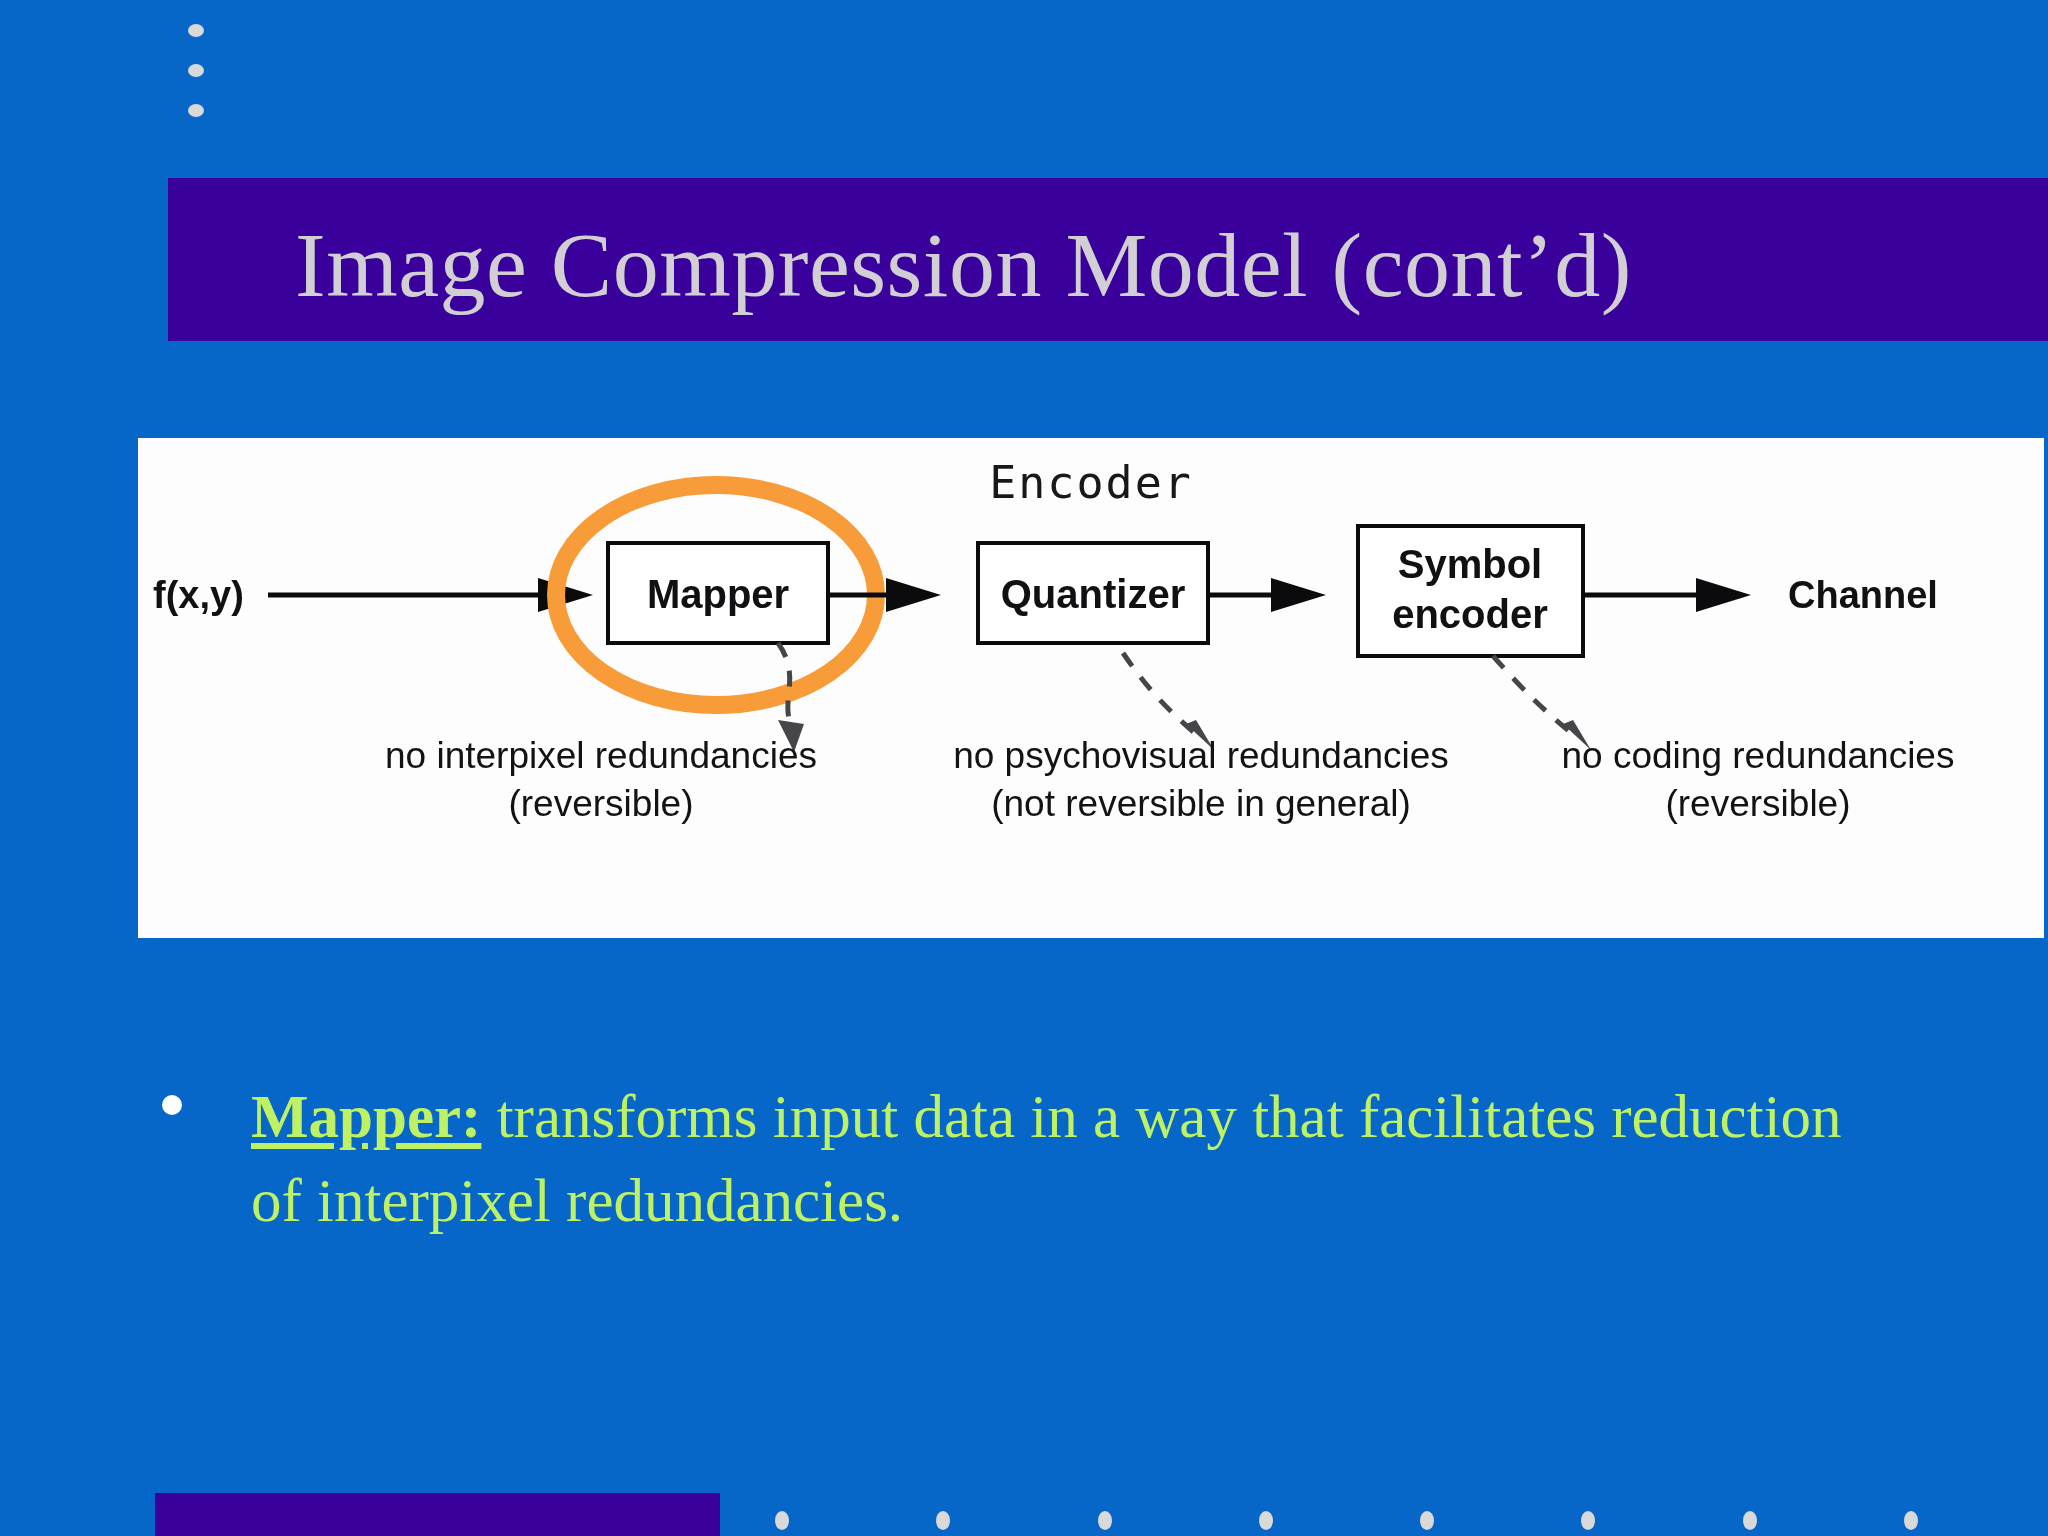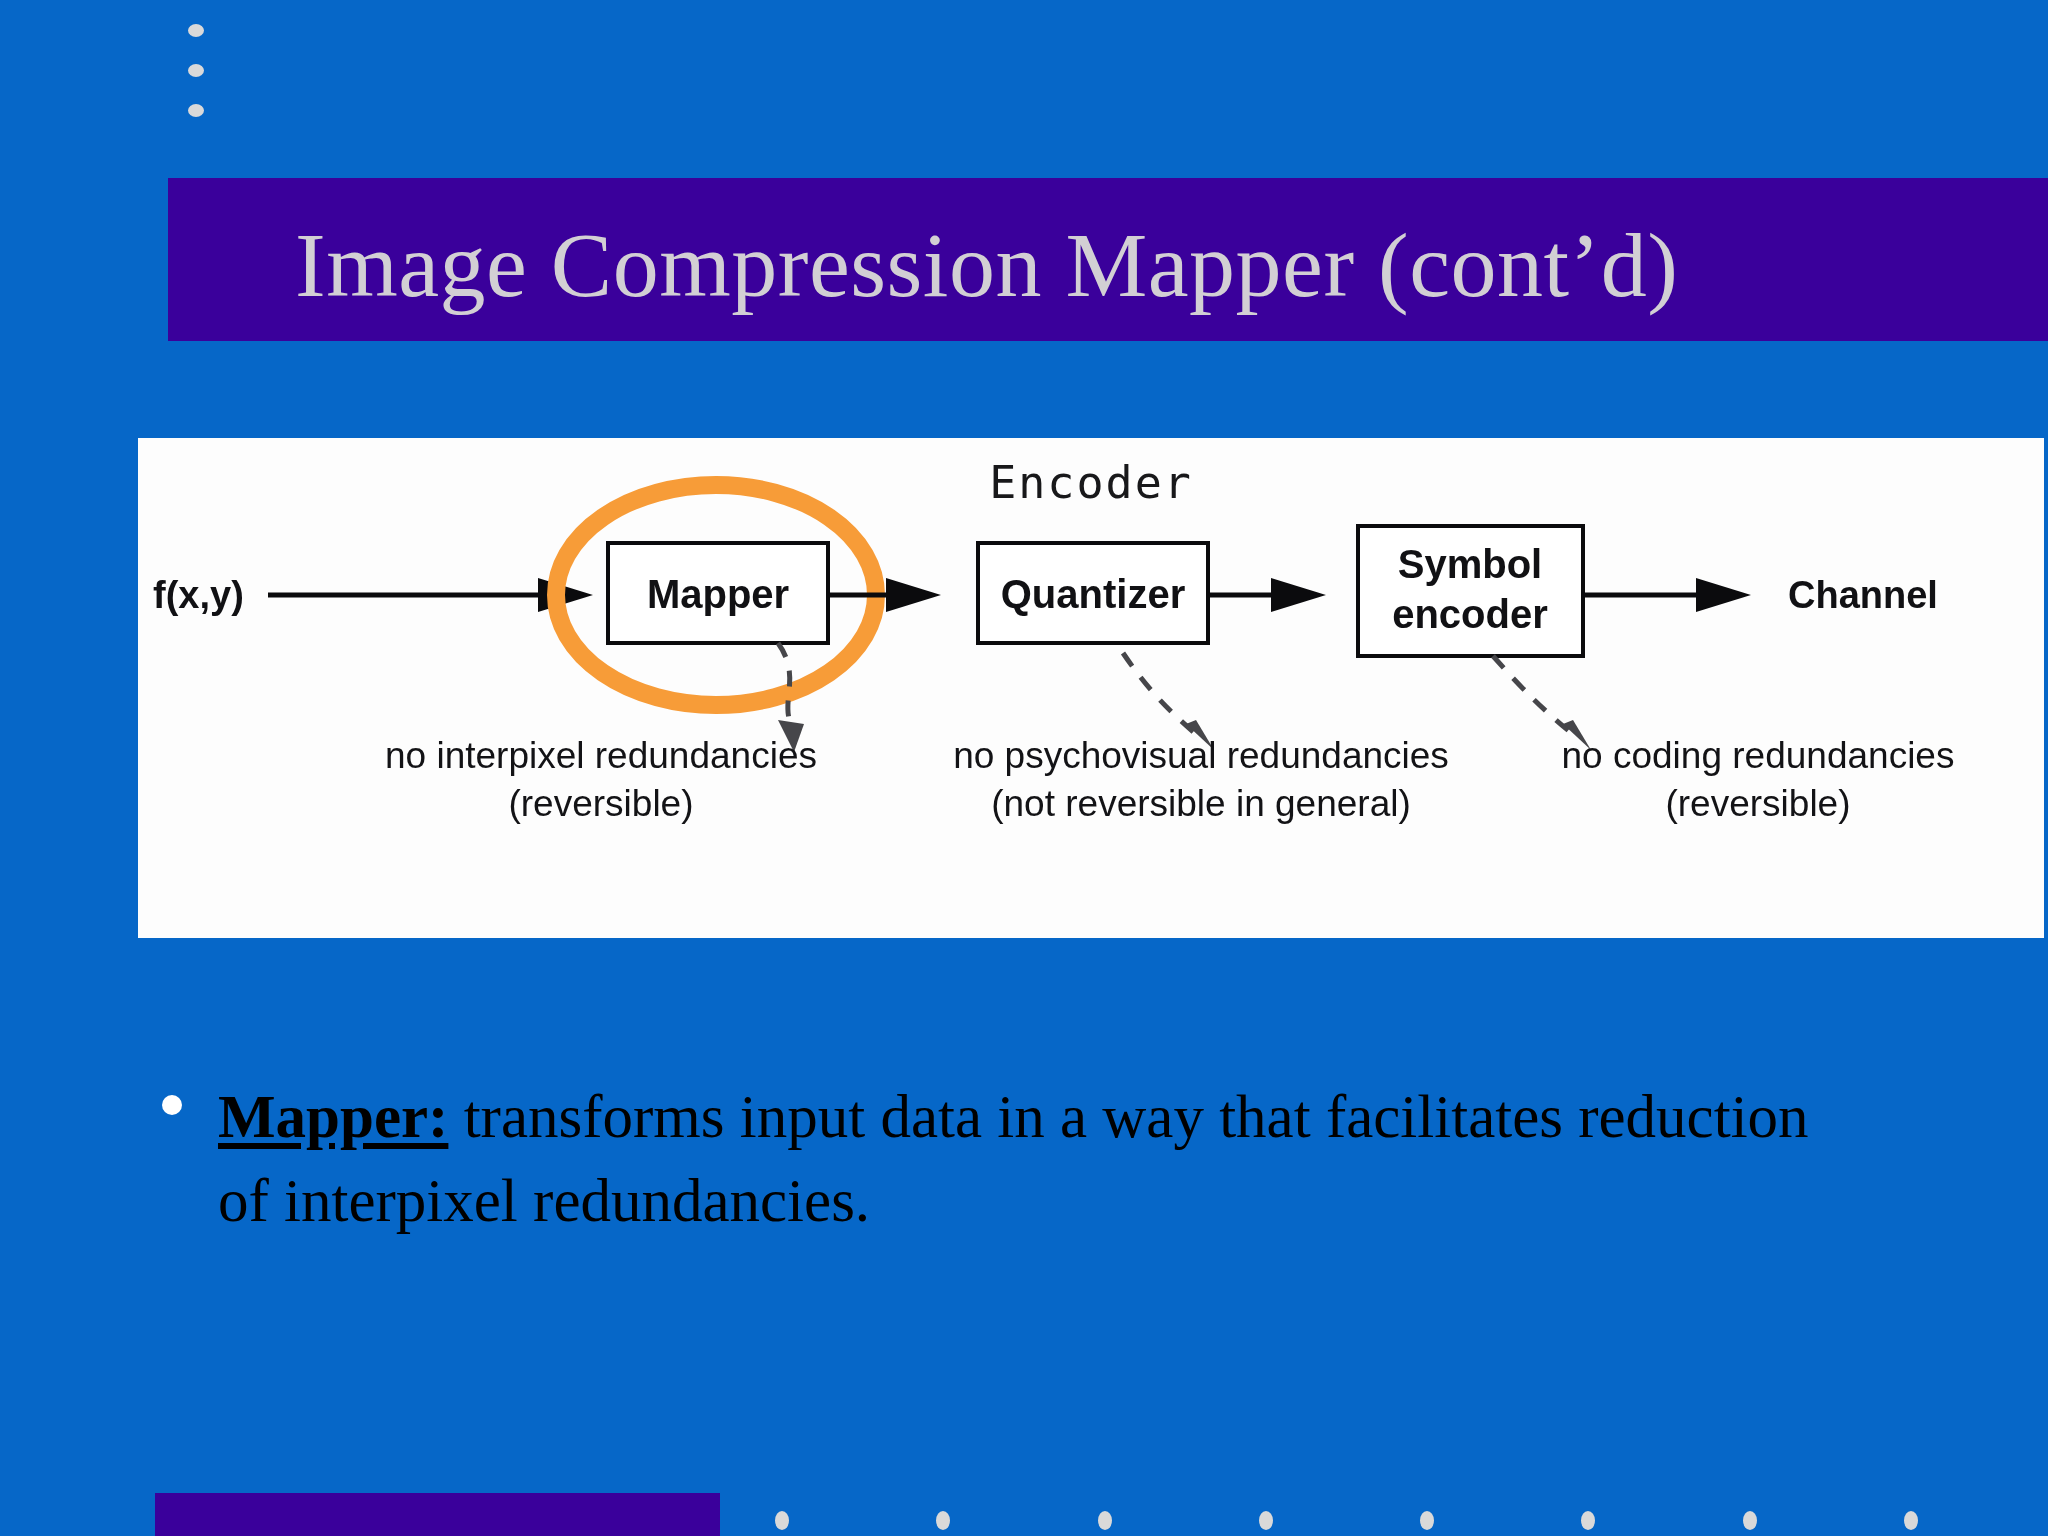--- a/index.html
+++ b/index.html
@@ -140,24 +140,24 @@
     position: absolute;
     left: 12px;
     top: 20px;
     width: 20px;
     height: 20px;
     border-radius: 50%;
     background: #ffffff;
   }
   #bullet-text {
     position: absolute;
-    left: 68px;
+    left: 101px;
     top: 0;
     width: 1640px;
-    color: #000000;
+    color: #bef264;
     font-family: "Liberation Serif", serif;
     font-size: 61px;
     line-height: 84px;
   }
   #bullet-lead {
     font-weight: bold;
     text-decoration: underline;
     text-underline-offset: 6px;
   }
 
@@ -191,21 +191,21 @@
 
 <div id="slide">
 
   <div class="tl-dots">
     <div class="dot d0"></div>
     <div class="dot d1"></div>
     <div class="dot d2"></div>
   </div>
 
   <div id="title-band"></div>
-  <div id="title-text">Image Compression Mapper (cont’d)</div>
+  <div id="title-text">Image Compression Model (cont’d)</div>
 
   <div id="diagram-panel">
     <svg id="diagram-svg" viewBox="0 0 1906 500">
 
       <text class="dg-encoder" x="953" y="60" text-anchor="middle">Encoder</text>
 
       <text class="dg-fxy" x="15" y="170" text-anchor="start">f(x,y)</text>
 
       <line class="dg-line" x1="130" y1="157" x2="400" y2="157"></line>
       <polygon points="400,140 455,157 400,174" fill="#0b0b0d"></polygon>

